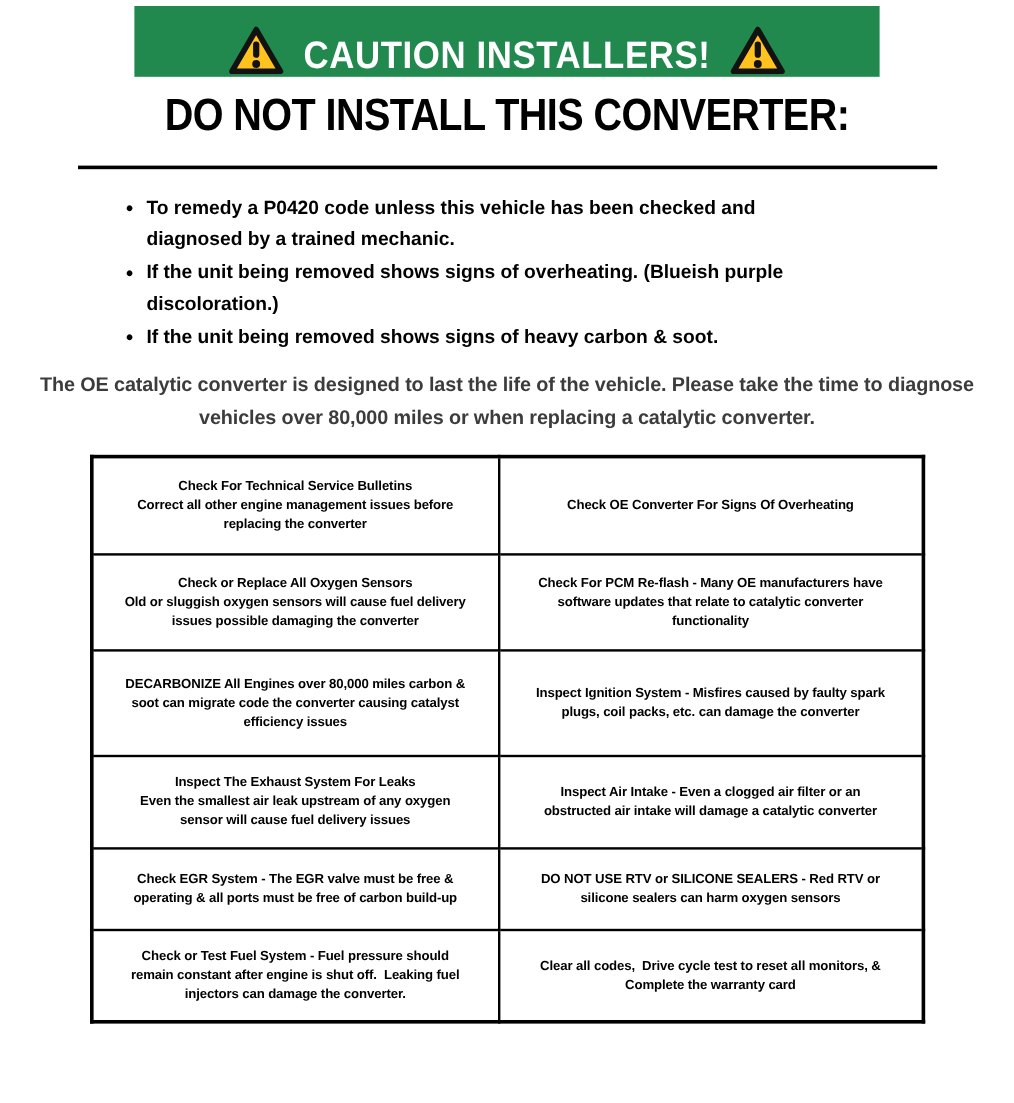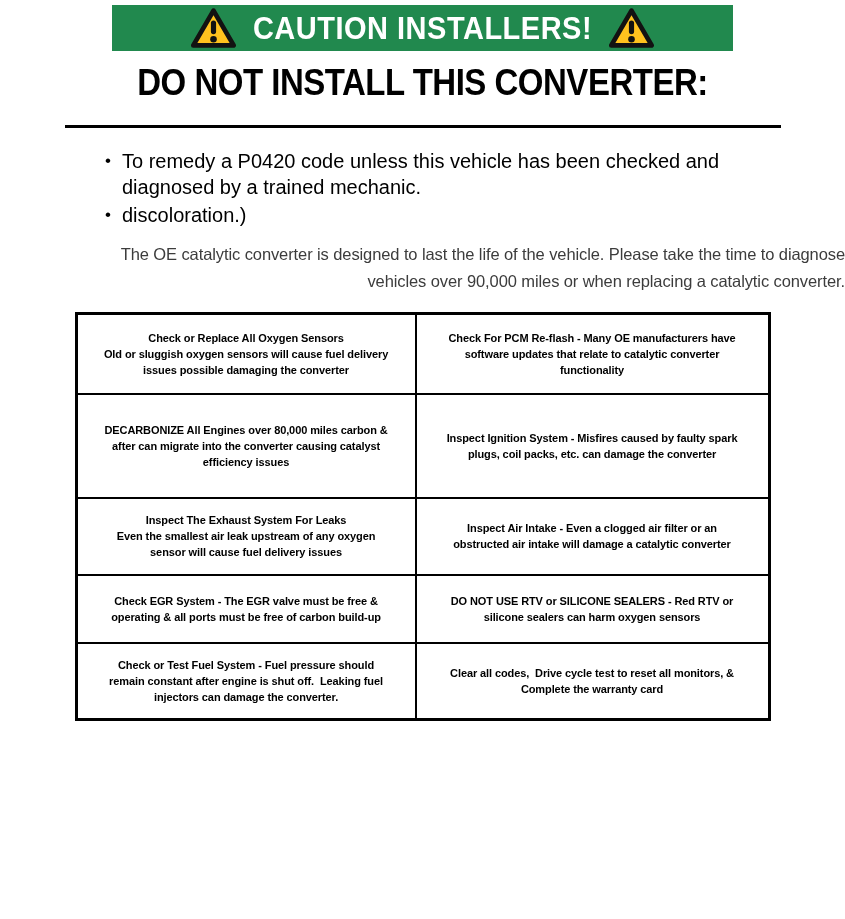--- a/index.html
+++ b/index.html
@@ -10,48 +10,48 @@
     --para:#3C3C3C;
   }
   *{box-sizing:border-box;}
   html,body{margin:0;padding:0;background:#ffffff;}
   .page{
     width:845px;height:919px;background:#ffffff;position:relative;overflow:hidden;
     font-family:"Liberation Sans",sans-serif;color:var(--ink);
   }
   
   .banner{
-    margin:5px auto 0;width:621px;height:46px;background:var(--green);
-    display:flex;align-items:center;justify-content:center;gap:16px;
+    margin:5px auto 0;width:621px;height:59px;background:var(--green);
+    display:flex;align-items:flex-end;justify-content:center;gap:16px;
   }
   .banner-title{
     color:#ffffff;font-weight:bold;font-size:29px;letter-spacing:.5px;
     transform:scaleY(1.1);white-space:nowrap;
   }
   .warn-icon{display:inline-flex;flex:0 0 auto;}
   
   .headline{
     margin:13px 0 0;text-align:center;font-size:33px;font-weight:bold;
     letter-spacing:-.5px;transform:scaleY(1.14);transform-origin:50% 60%;
     white-space:nowrap;
   }
   .rule{width:716px;height:3px;background:var(--ink);margin:23px auto 0;}
   
   .warnings{
     margin:20px 0 0 122px;padding:0;list-style:none;width:608px;
-    font-weight:normal;font-size:20px;line-height:26px;
+    font-weight:bold;font-size:16px;line-height:26px;
   }
   .warnings li{position:relative;margin:0 0 2px 0;}
   .warnings li::before{
     content:"\2022";position:absolute;left:-17px;top:0;font-size:17px;
   }
   .warning-line{white-space:pre-wrap;}
   
   .intro{
-    margin:13px auto 0;text-align:right;font-weight:400;font-size:16.5px;
+    margin:13px auto 0;text-align:center;font-weight:700;font-size:16.5px;
     line-height:27px;color:var(--para);letter-spacing:-.1px;
   }
   .intro-line{white-space:pre-wrap;}
   
   .keys-heading{
     margin:9px 0 0;text-align:center;font-size:22px;font-weight:bold;
     text-decoration:underline;text-decoration-thickness:2.5px;text-underline-offset:4px;
     letter-spacing:-.2px;
   }
   
@@ -60,21 +60,21 @@
     border:3px solid var(--ink);table-layout:fixed;
   }
   table.keys td{
     border:2px solid var(--ink);text-align:center;vertical-align:middle;
     font-weight:bold;font-size:11px;line-height:16px;letter-spacing:-.1px;
     padding:2px 9px;
   }
   td.col-left{width:49%;}
   td.col-right{width:51%;}
   td.emphasis{font-size:15px;line-height:20px;letter-spacing:0;}
-  tr.r0{height:81px;} tr.r1{height:80px;} tr.r2{height:104px;padding-left:17px;}
+  tr.r0{height:81px;} tr.r1{height:80px;} tr.r2{height:88px;padding-left:17px;}
   tr.r3{height:77px;padding-left:34px;} tr.r4{height:68px;margin-top:24px;} tr.r5{height:77px;}
   .cell-line{white-space:pre-wrap;}
 </style>
 </head>
 <body>
 
 <div class="page">
 
   <div class="banner">
     <span class="warn-icon">
@@ -96,48 +96,62 @@
 
   <h1 class="headline">DO NOT INSTALL THIS CONVERTER:</h1>
   <div class="rule"></div>
 
   <ul class="warnings">
     <li>
       <div class="warning-line">To remedy a P0420 code unless this vehicle has been checked and</div>
       <div class="warning-line">diagnosed by a trained mechanic.</div>
     </li>
     <li>
+      <div class="warning-line">If the unit being removed shows signs of overheating. (Blueish purple</div>
       <div class="warning-line">discoloration.)</div>
+    </li>
+    <li>
+      <div class="warning-line">If the unit being removed shows signs of heavy carbon &amp; soot.</div>
     </li>
   </ul>
 
   <div class="intro">
     <div class="intro-line">The OE catalytic converter is designed to last the life of the vehicle. Please take the time to diagnose</div>
-    <div class="intro-line">vehicles over 90,000 miles or when replacing a catalytic converter.</div>
+    <div class="intro-line">vehicles over 80,000 miles or when replacing a catalytic converter.</div>
   </div>
 
 
   <table class="keys">
     <tbody>
+      <tr class="r0">
+        <td class="col-left">
+          <div class="cell-line">Check For Technical Service Bulletins</div>
+          <div class="cell-line">Correct all other engine management issues before</div>
+          <div class="cell-line">replacing the converter</div>
+        </td>
+        <td class="col-right emphasis">
+          <div class="cell-line">Check OE Converter For Signs Of Overheating</div>
+        </td>
+      </tr>
       <tr class="r1">
         <td class="col-left">
           <div class="cell-line">Check or Replace All Oxygen Sensors</div>
           <div class="cell-line">Old or sluggish oxygen sensors will cause fuel delivery</div>
           <div class="cell-line">issues possible damaging the converter</div>
         </td>
         <td class="col-right">
           <div class="cell-line">Check For PCM Re-flash - Many OE manufacturers have</div>
           <div class="cell-line">software updates that relate to catalytic converter</div>
           <div class="cell-line">functionality</div>
         </td>
       </tr>
       <tr class="r2">
         <td class="col-left">
           <div class="cell-line">DECARBONIZE All Engines over 80,000 miles carbon &amp;</div>
-          <div class="cell-line">after can migrate into the converter causing catalyst</div>
+          <div class="cell-line">soot can migrate code the converter causing catalyst</div>
           <div class="cell-line">efficiency issues</div>
         </td>
         <td class="col-right">
           <div class="cell-line">Inspect Ignition System - Misfires caused by faulty spark</div>
           <div class="cell-line">plugs, coil packs, etc. can damage the converter</div>
         </td>
       </tr>
       <tr class="r3">
         <td class="col-left">
           <div class="cell-line">Inspect The Exhaust System For Leaks</div>

